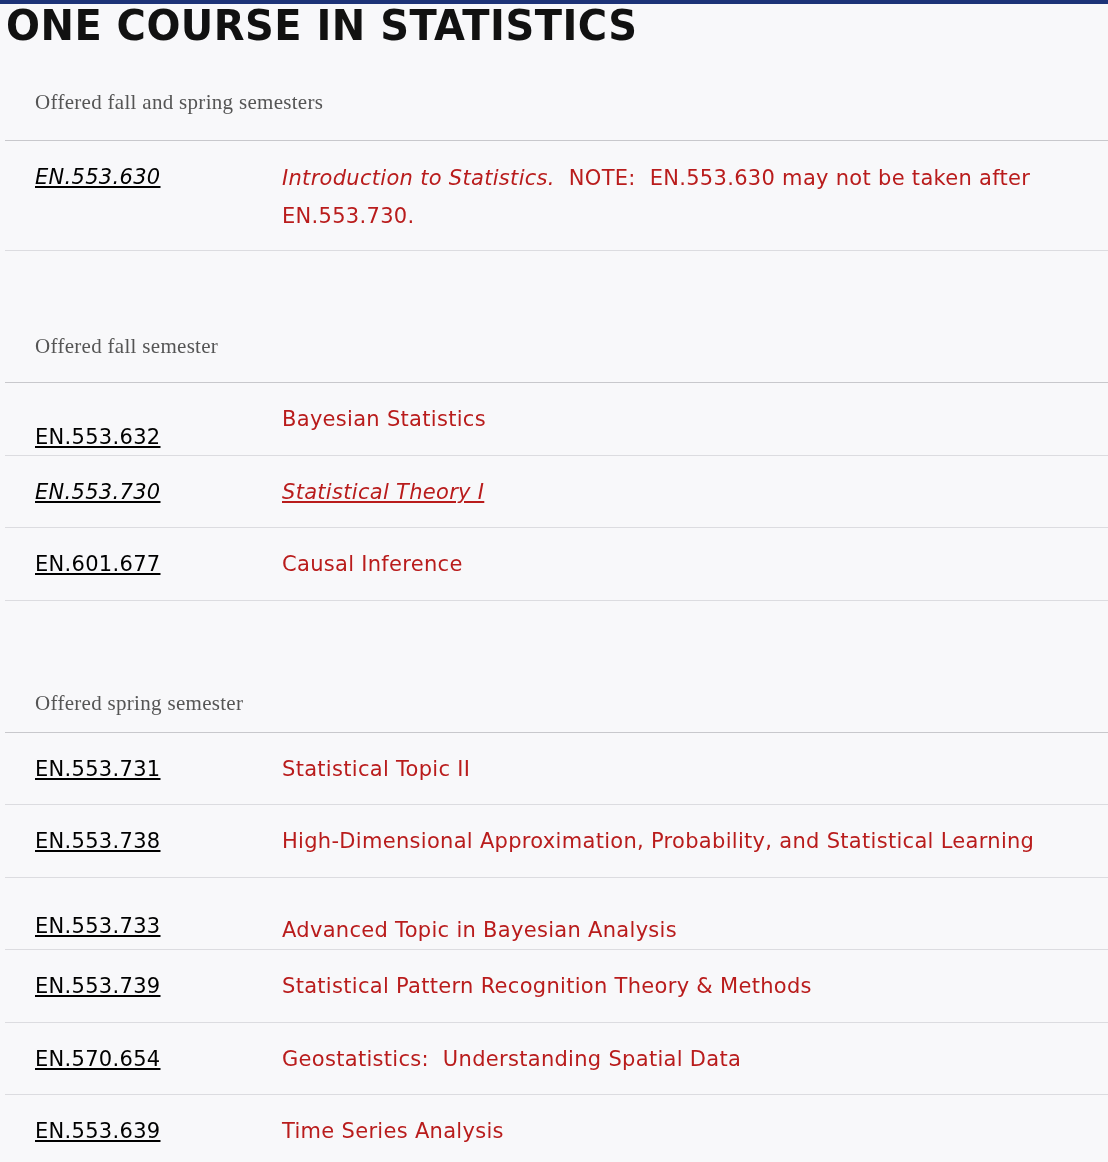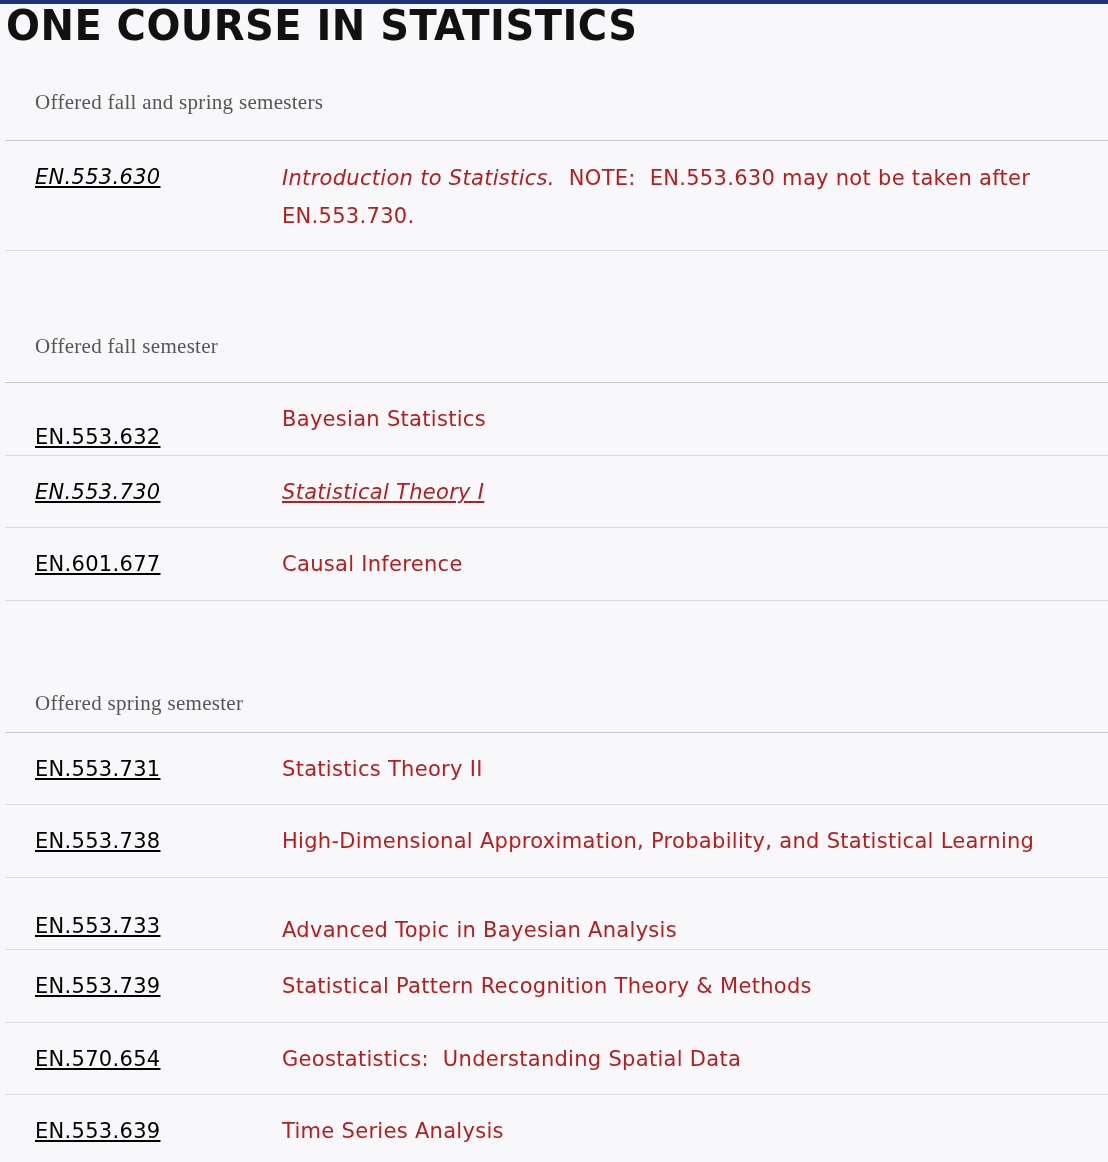--- a/index.html
+++ b/index.html
@@ -66,21 +66,21 @@
 <div class="row" style="top:528px;height:72px;">
   <span class="code" style="top:24px;">EN.601.677</span>
   <span class="desc" style="top:17px;">Causal Inference</span>
 </div>
 
 <div class="section-head" style="top:672px;height:60px;">
   <span style="top:12px;margin-top:7px;">Offered spring semester</span>
 </div>
 <div class="row" style="top:733px;height:71px;">
   <span class="code" style="top:24px;">EN.553.731</span>
-  <span class="desc" style="top:17px;">Statistics Theory II</span>
+  <span class="desc" style="top:17px;">Statistical Topic II</span>
 </div>
 <div class="row" style="top:805px;height:72px;">
   <span class="code" style="top:24px;">EN.553.738</span>
   <span class="desc" style="top:17px;width:820px;white-space:nowrap;">High-Dimensional Approximation, Probability, and Statistical Learning</span>
 </div>
 <div class="row" style="top:878px;height:71px;">
   <span class="code" style="top:36px;">EN.553.733</span>
   <span class="desc" style="top:33px;">Advanced Topic in Bayesian Analysis</span>
 </div>
 <div class="row" style="top:950px;height:72px;">

